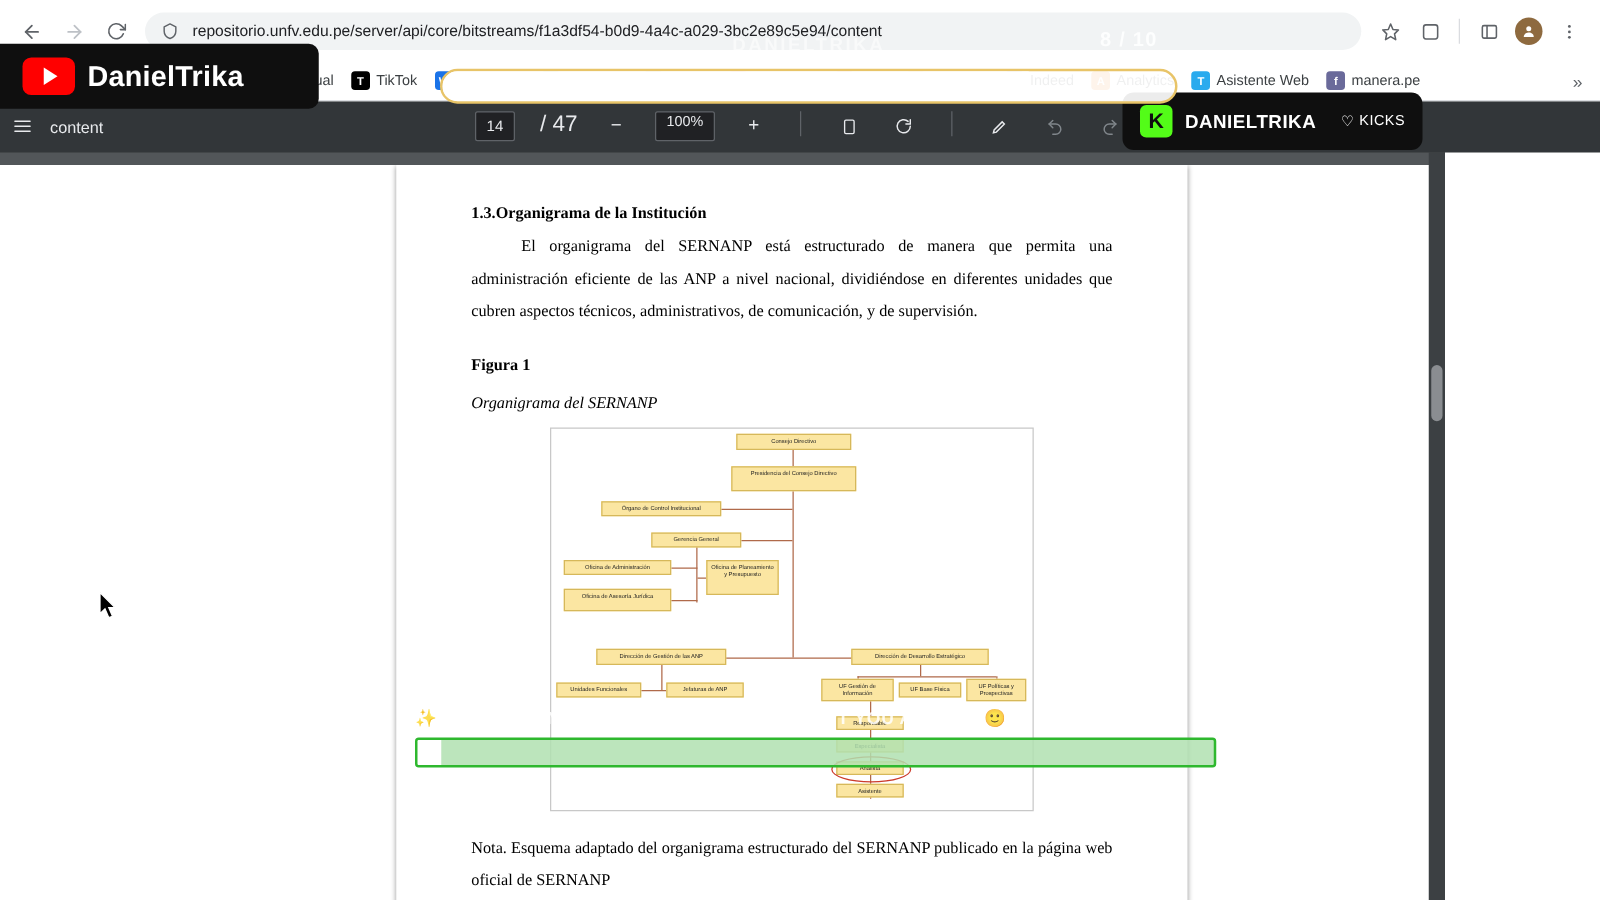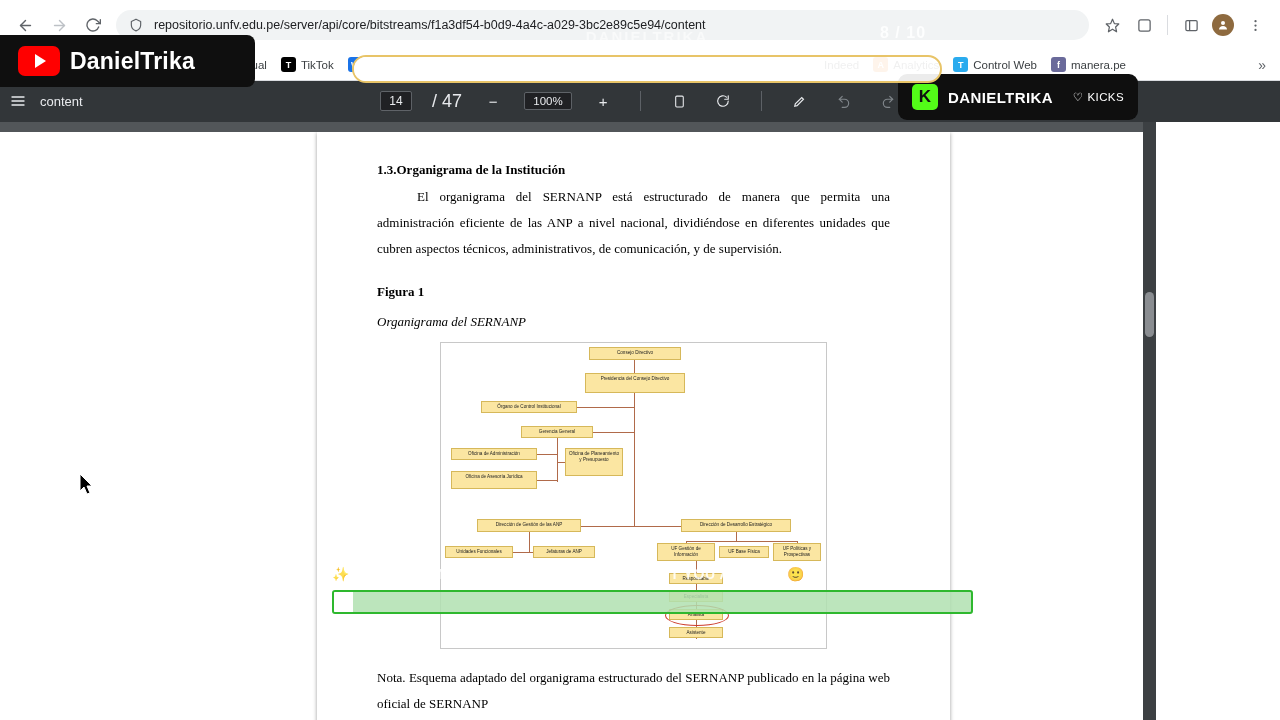--- a/index.html
+++ b/index.html
@@ -153,21 +153,20 @@
   .pdf-toolbar .doc-title {
     font-size: 13px;
     color: #e8eaed;
     margin-left: 4px;
   }
   .pdf-center {
     position: absolute;
     left: 50%;
     transform: translateX(-50%);
     display: flex;
-    align-items: center;
     gap: 20px;
   }
   .page-box {
     background: #202124;
     border: 1px solid #5f6368;
     border-radius: 2px;
     color: #e8eaed;
     width: 30px;
     text-align: center;
     font-size: 12px;
@@ -561,21 +560,21 @@
       <div class="bm">
           <span class="fav" style="background:#2164f3">i</span>
           <span>Indeed</span>
         </div>
       <div class="bm">
           <span class="fav" style="background:#e8710a">A</span>
           <span>Analytics</span>
         </div>
       <div class="bm">
           <span class="fav" style="background:#2aabee">T</span>
-          <span>Control Web</span>
+          <span>Asistente Web</span>
         </div>
       <div class="bm">
           <span class="fav" style="background:#6a6a9a">f</span>
           <span>manera.pe</span>
         </div>
       <div class="bm-overflow">»</div>
     </div>
   </div>
 
   <div class="pdf-toolbar">

